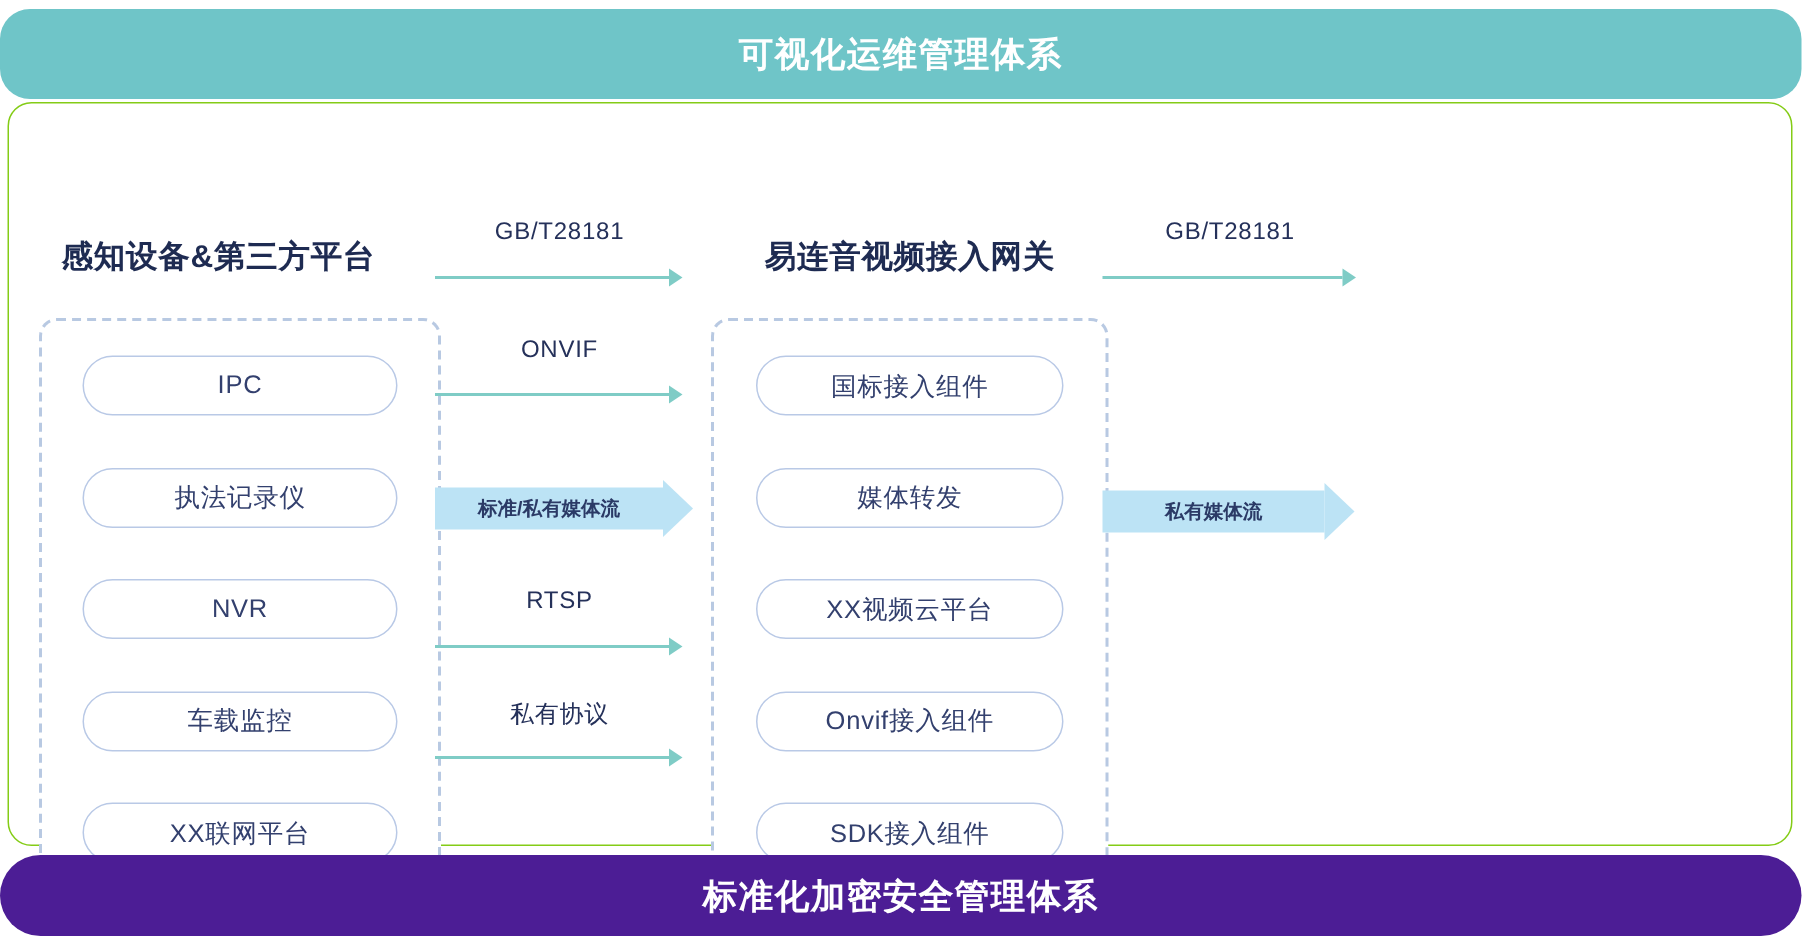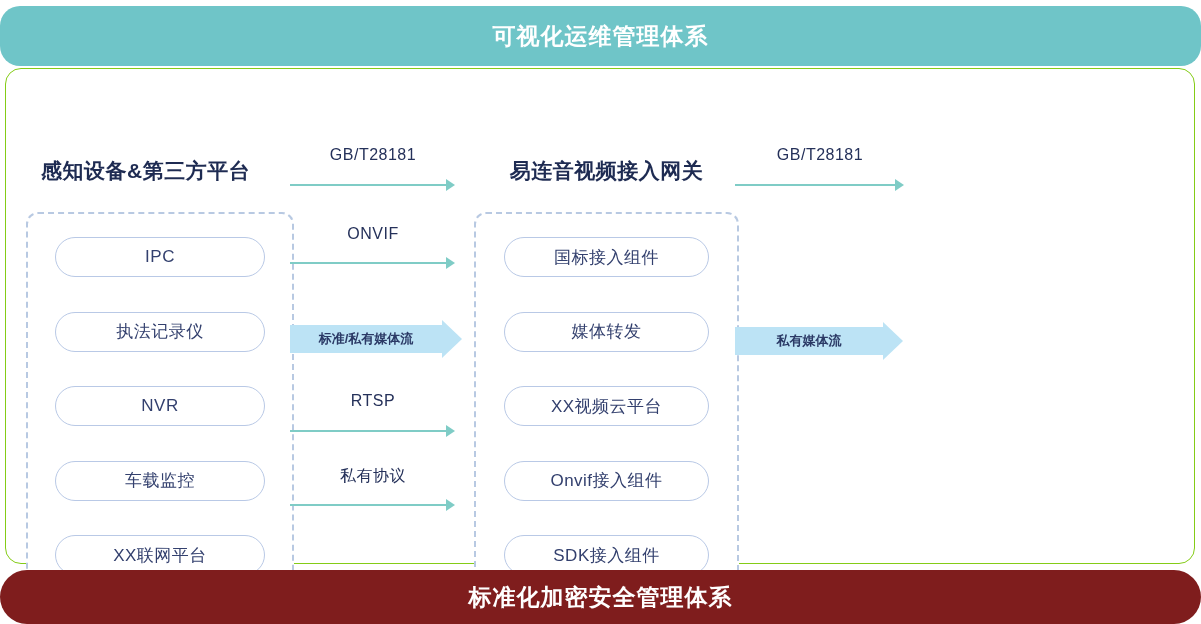--- a/index.html
+++ b/index.html
@@ -10,21 +10,21 @@
   }
   #stage { position: relative; width: 1201px; height: 624px; background: #ffffff; }
 
   
   .banner {
     position: absolute; left: 0; width: 1201px;
     display: flex; align-items: center; justify-content: center;
     color: #ffffff; font-size: 23px; font-weight: bold; letter-spacing: 1px;
   }
   #banner-top { top: 6px; height: 60px; border-radius: 20px; background: #6fc5c8; text-align: right; }
-  #banner-bottom { top: 570px; height: 54px; border-radius: 27px; background: #7f1d1d; }
+  #banner-bottom { top: 570px; height: 54px; border-radius: 27px; background: #4c1d95; }
 
   
   #main-panel {
     position: absolute; left: 5px; top: 68px; width: 1190px; height: 496px;
     background: #ffffff; border: 1px solid #84cc16; border-radius: 16px;
   }
 
   .col-title {
     position: absolute; top: 88px; font-size: 21px; font-weight: bold;
     color: #1e2b52; letter-spacing: 0.5px;

